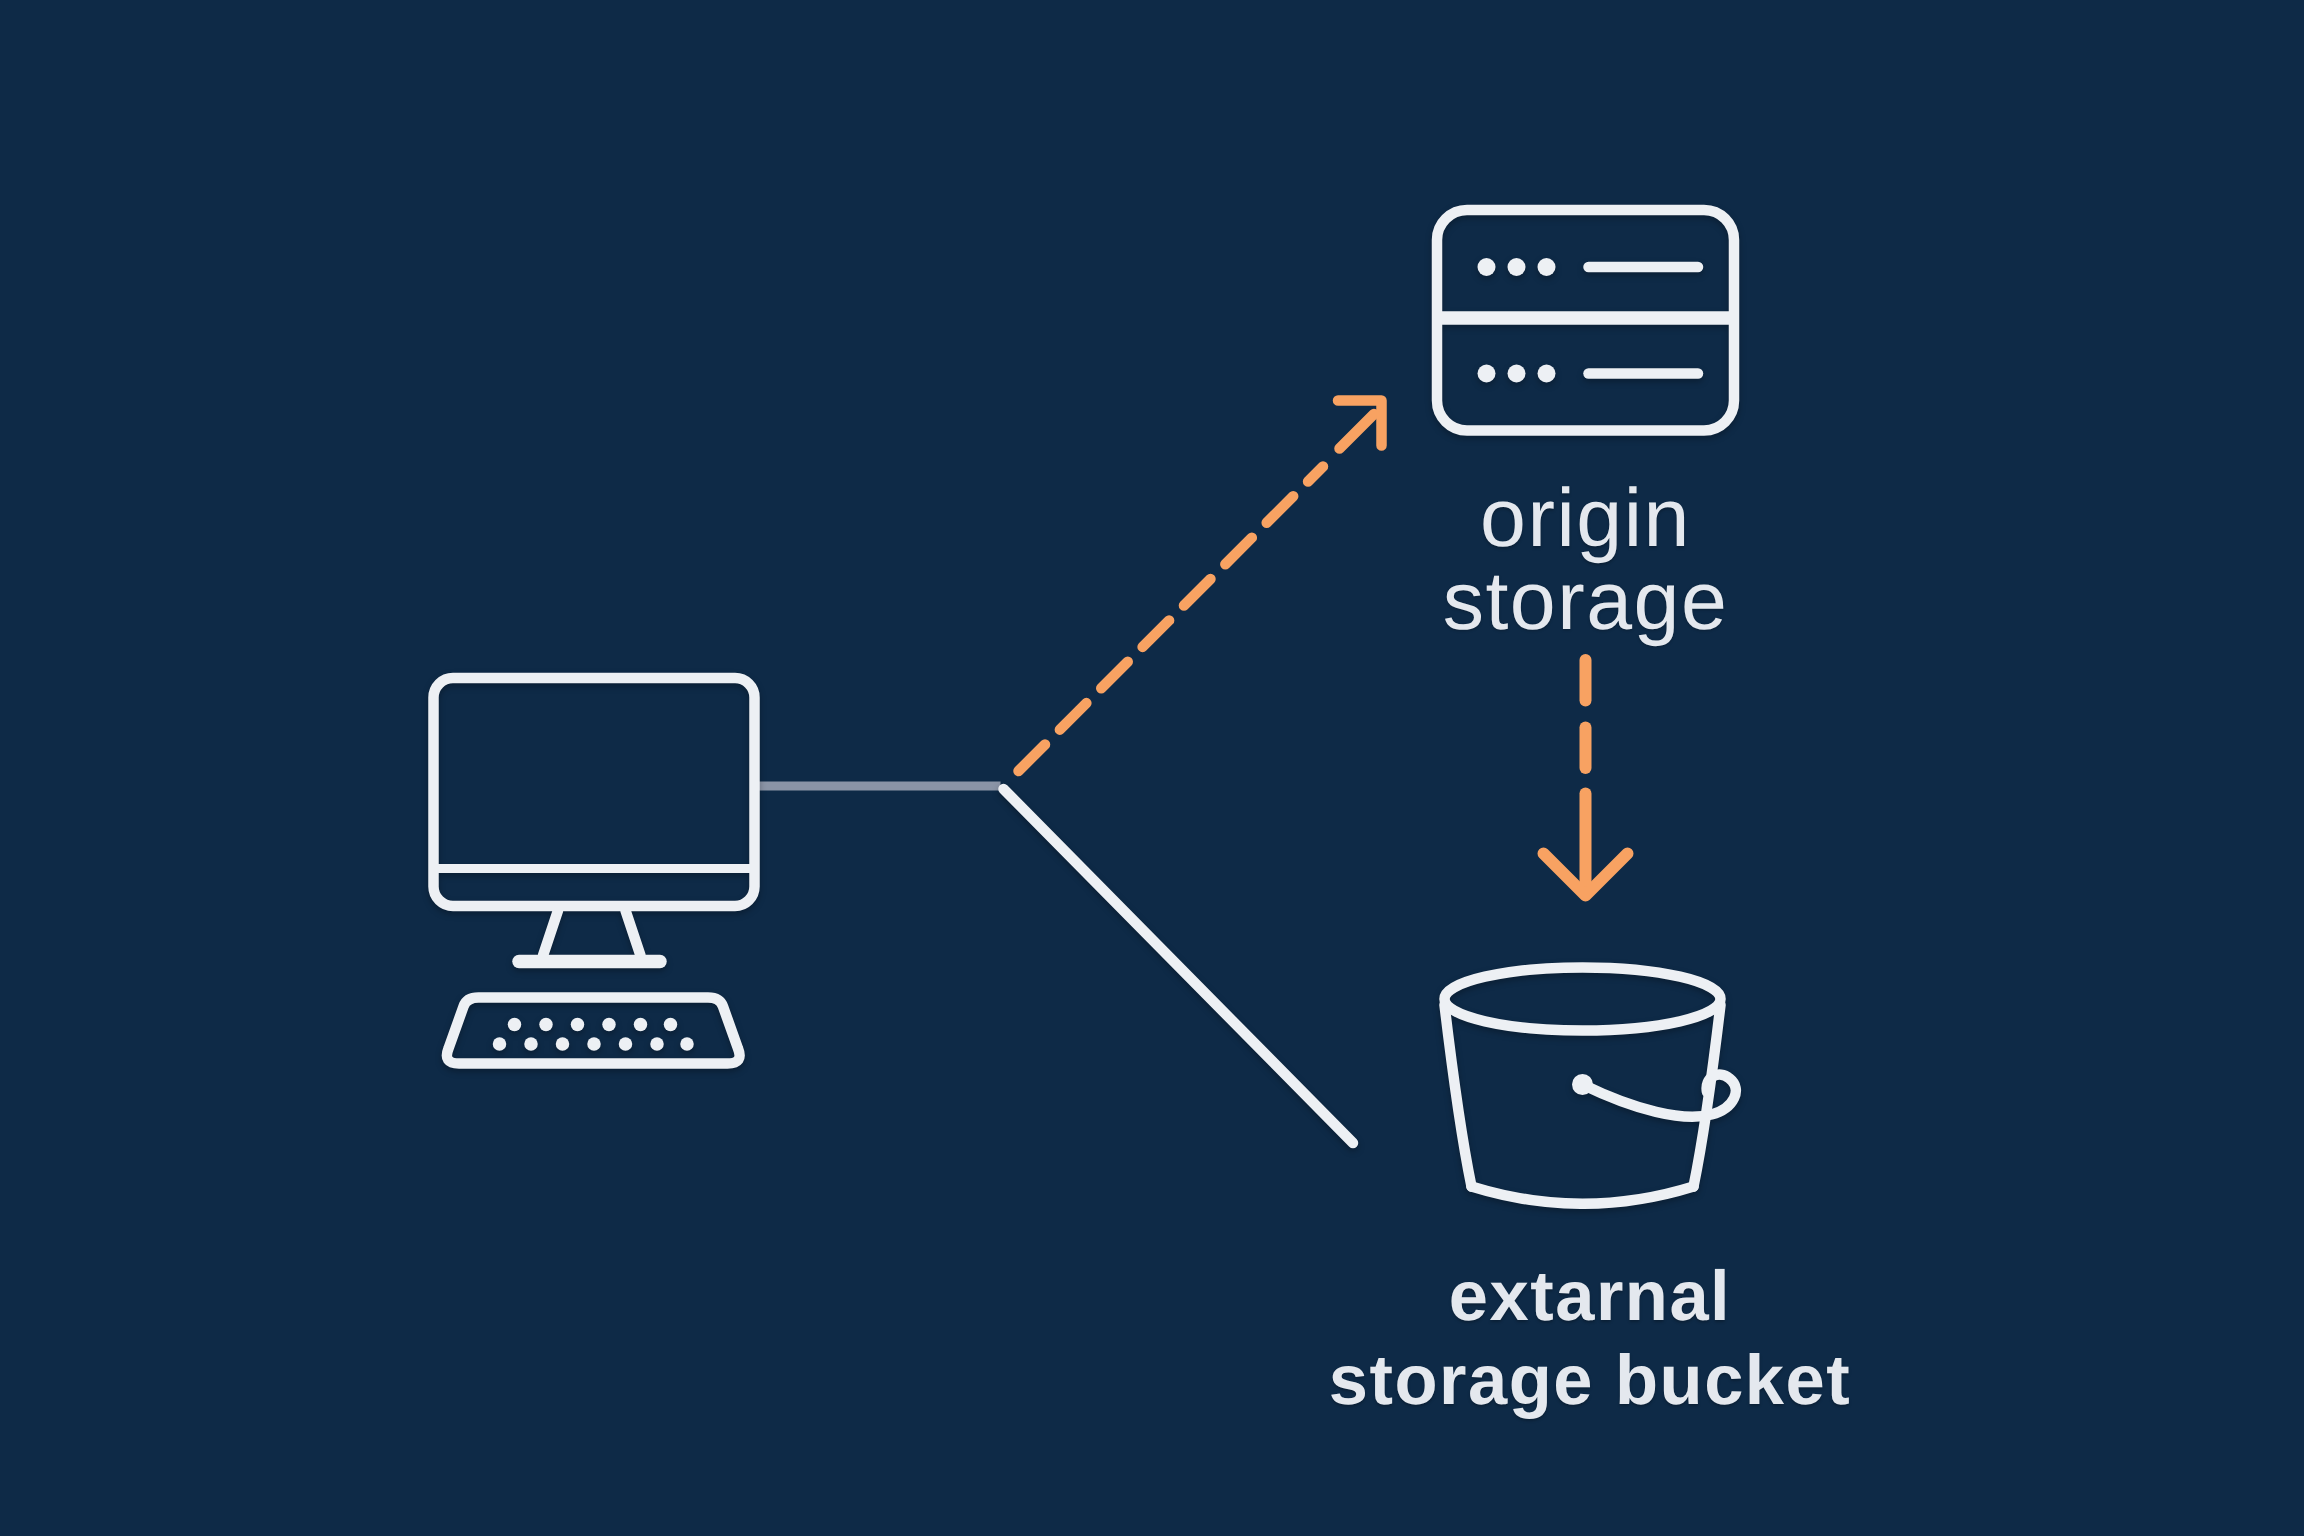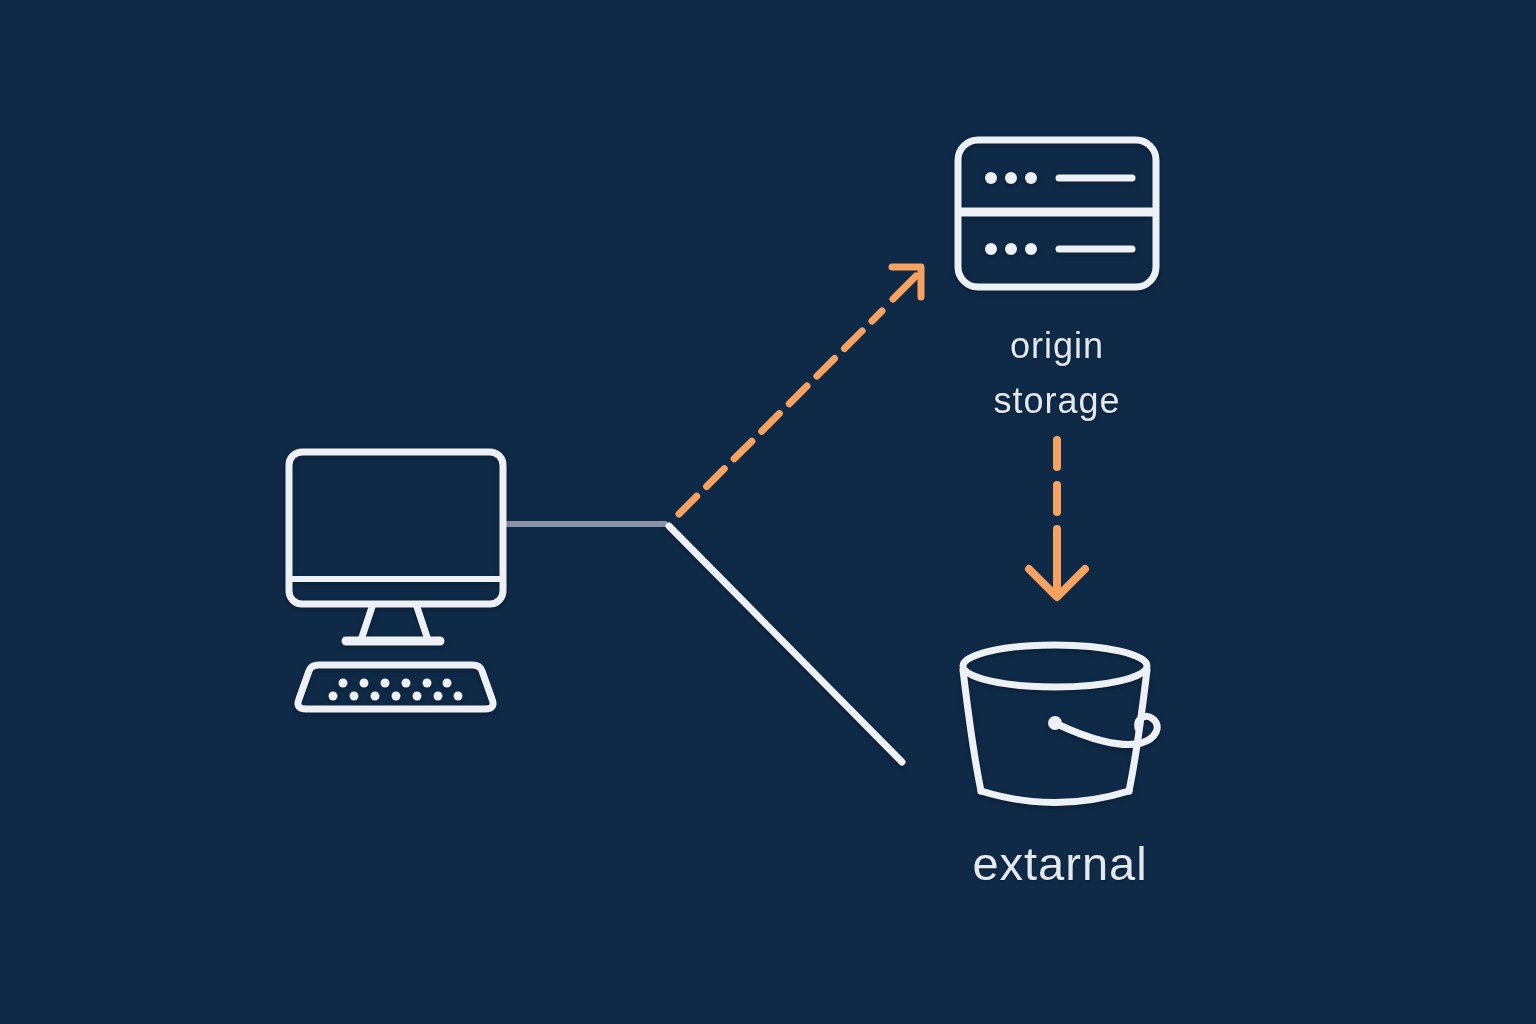--- a/index.html
+++ b/index.html
@@ -8,30 +8,30 @@
     width:1536px;height:1024px;
     background:#0E2A47;
     overflow:hidden;
     font-family:"Liberation Sans", sans-serif;
   }
   .stage svg{position:absolute;inset:0;display:block;}
   .node-label{
     position:absolute;
     text-align:center;
     color:#E4E8EE;
-    font-size:36px;
+    font-size:55px;
     line-height:55px;
     letter-spacing:1px;
     font-weight:400;
     text-shadow:0 1px 2px rgba(0,0,0,0.25);
     user-select:none;
   }
   .node-label span{display:block;}
   #label-origin-server{left:957px;top:318px;width:200px;}
-  #label-storage-bucket{left:850px;top:836px;width:420px;font-size:47px;line-height:56px;}
+  #label-storage-bucket{left:850px;top:836px;width:420px;font-size:47px;line-height:56px;font-weight:bold;}
   .icon-stroke{stroke:#EDF0F4;fill:none;stroke-width:7;stroke-linecap:round;stroke-linejoin:round;}
   .icon-fill{fill:#EDF0F4;stroke:none;}
   .shadowed{filter:drop-shadow(0 2px 2px rgba(0,0,0,0.28));}
 </style>
 </head>
 <body>
 
 <div class="stage">
 
   <svg viewBox="0 0 1536 1024" width="1536" height="1024">
@@ -104,15 +104,16 @@
     </g>
   </svg>
 
   <div class="node-label" id="label-origin-server">
     <span>origin</span>
     <span>storage</span>
   </div>
 
   <div class="node-label" id="label-storage-bucket">
     <span>extarnal</span>
+    <span>storage bucket</span>
   </div>
 
 </div>
 
 </body></html>

